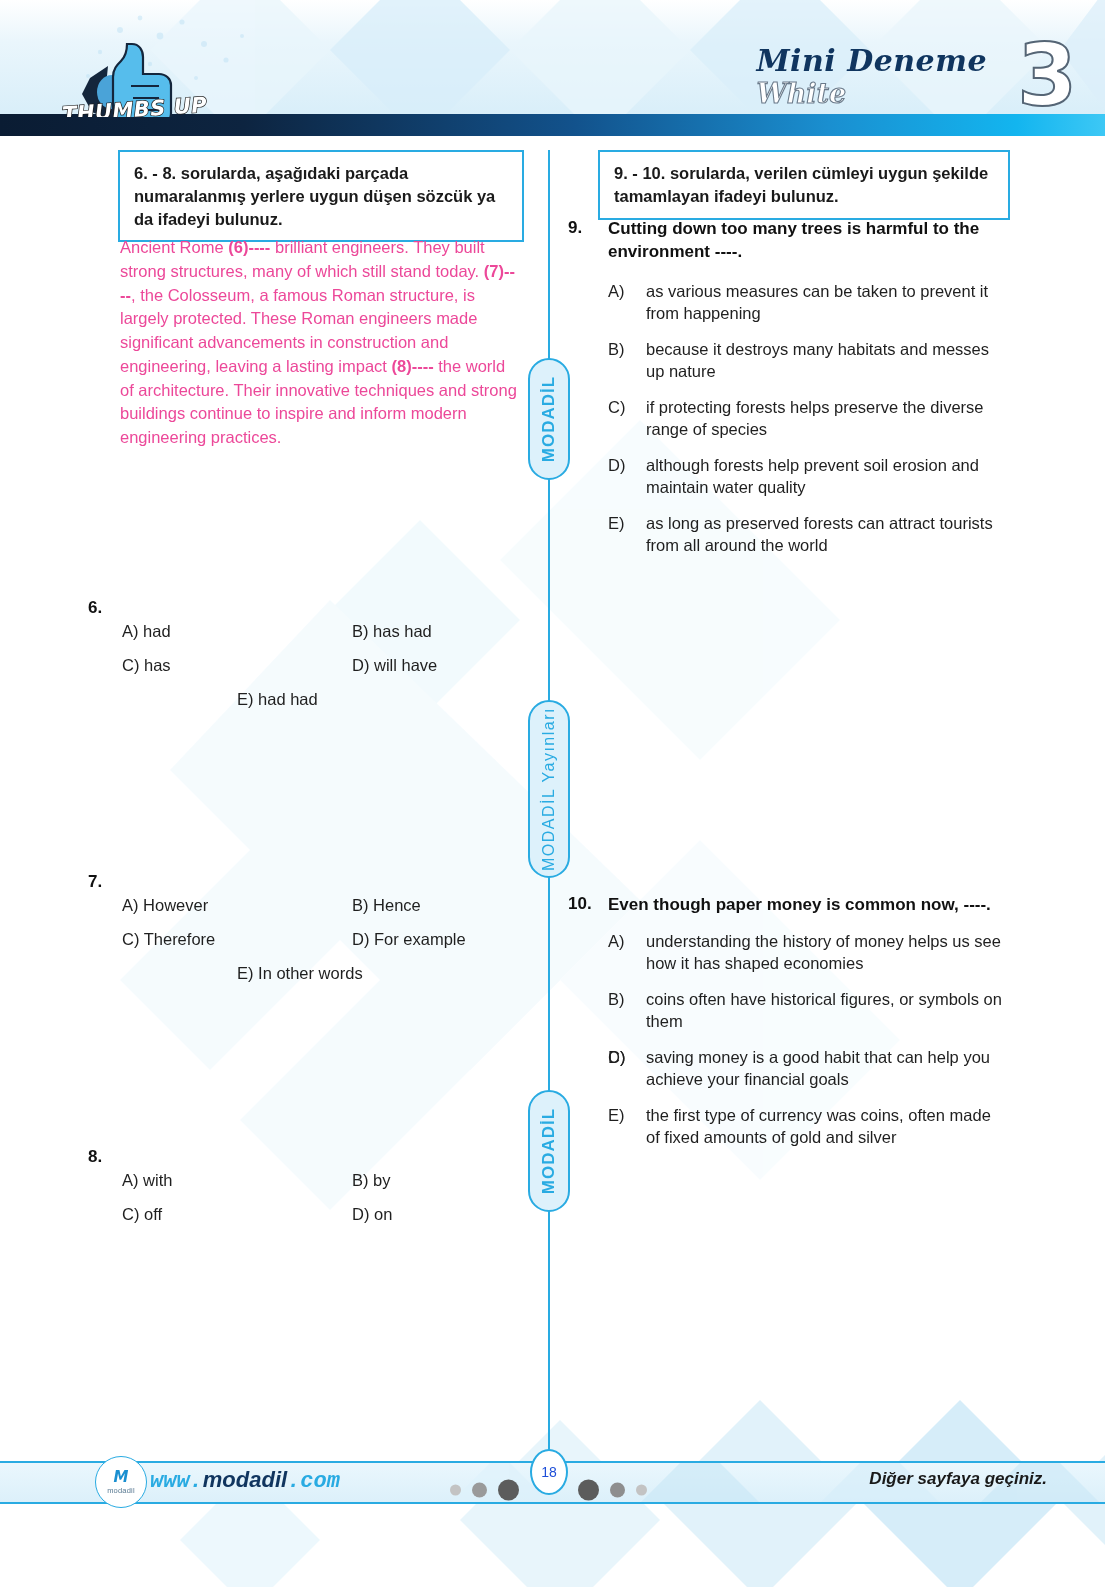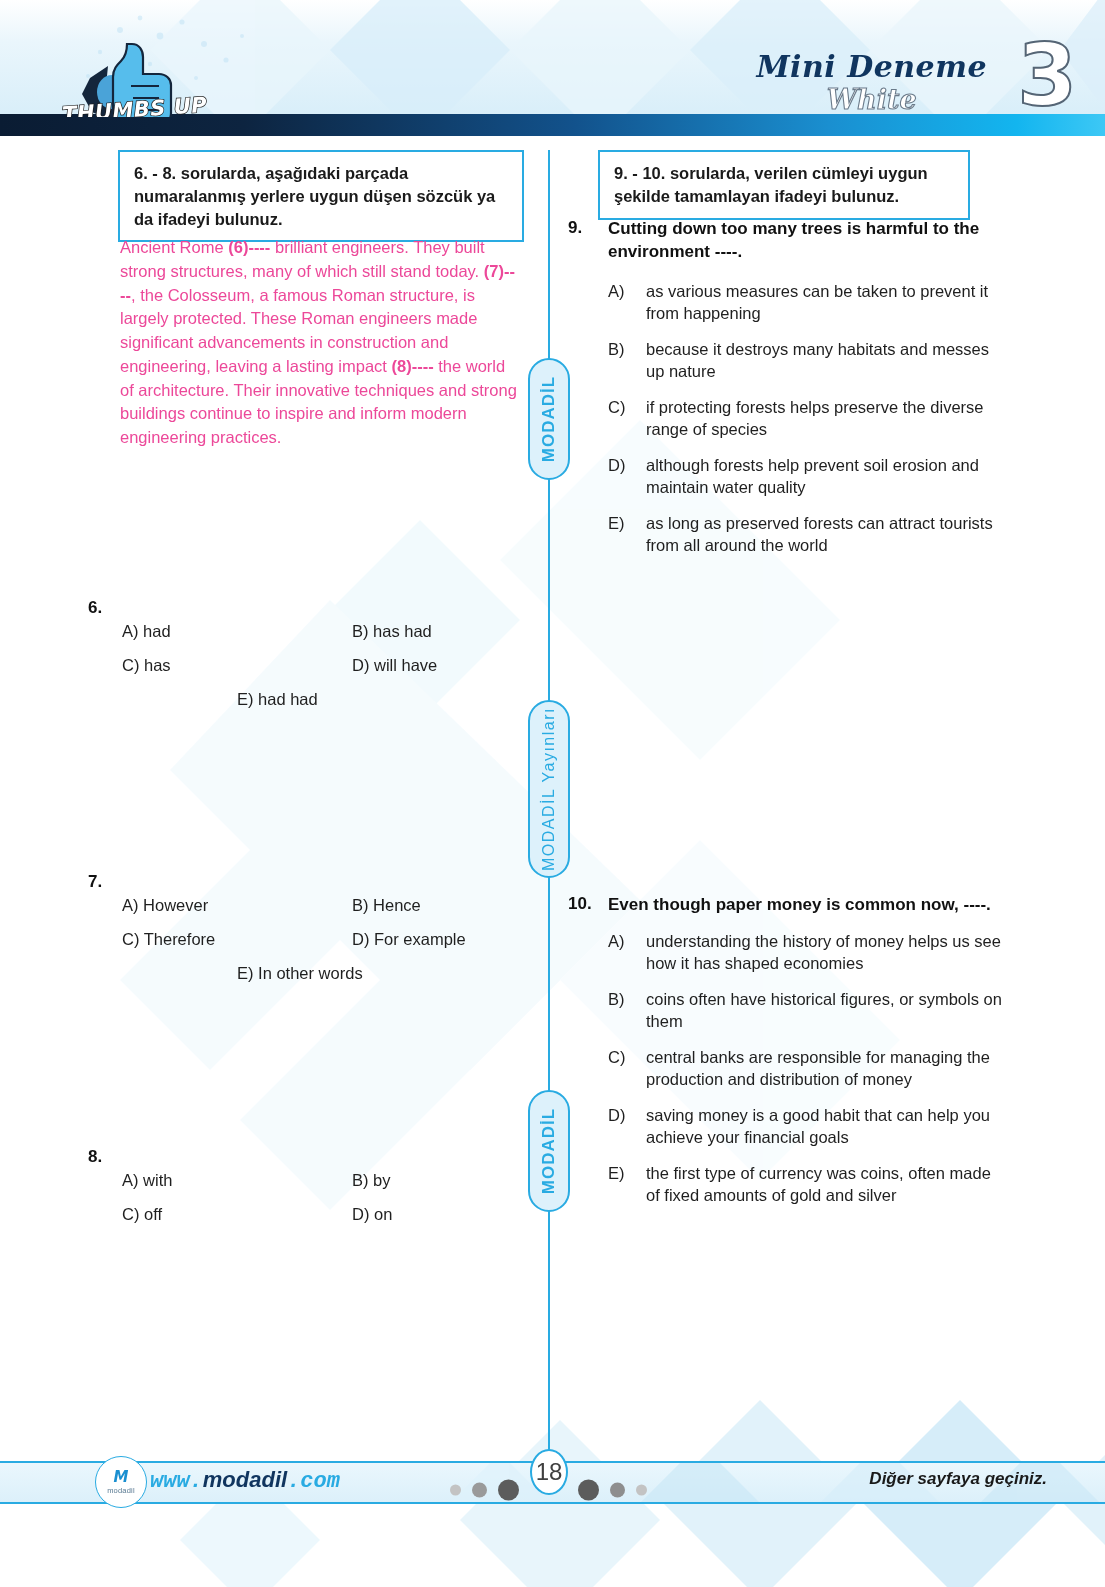--- a/index.html
+++ b/index.html
@@ -88,22 +88,22 @@
     -webkit-text-stroke: 1.2px #2b2b2b;
     font-size: 22px;
     font-style: italic;
   }
   .t-dark { color: #111111; }
   .t-num { color: #111111; }
   .t-x { color: #35b8ea; }
 
   .mini-deneme {
     position: absolute;
-    right: 118px; top: 52px;
-    text-align: center;
+    right: 118px; top: 46px;
+    text-align: left;
     z-index: 4;
   }
   .md-line1 {
     font-family: "DejaVu Serif", serif;
     font-style: italic;
     font-weight: 700;
     font-size: 30px;
     color: #10355f;
     letter-spacing: 0.5px;
     line-height: 1;
@@ -146,21 +146,21 @@
     border: 2px solid #29abe2;
     background: rgba(255,255,255,0.92);
     box-sizing: border-box;
     padding: 10px 12px 10px 14px;
     font-size: 16.5px;
     font-weight: 700;
     line-height: 1.38;
     color: #1a1a1a;
   }
   .instr-left  { left: 118px; top: 14px; width: 406px; }
-  .instr-right { left: 598px; top: 14px; width: 372px; }
+  .instr-right { left: 598px; top: 14px; width: 412px; }
 
   .passage {
     position: absolute;
     left: 120px; top: 100px;
     width: 400px;
     font-size: 16.5px;
     line-height: 1.44;
     color: #ec4899;
   }
   .passage b { font-weight: 700; }
@@ -318,22 +318,22 @@
   .pagenum {
     position: absolute;
     left: 530px; top: 1449px;
     width: 38px; height: 46px;
     border: 2px solid #29abe2;
     border-radius: 50%;
     background: #ffffff;
     display: flex;
     align-items: center;
     justify-content: center;
-    font-size: 24px;
-    color: #404040;
+    font-size: 14px;
+    color: #1d4ed8;
     z-index: 6;
     box-sizing: border-box;
   }
   .footer-note {
     position: absolute;
     right: 58px; top: 29px;
     font-size: 17px;
     font-style: italic;
     font-weight: 700;
     color: #1a1a1a;
@@ -493,21 +493,21 @@
         <div class="rq-opt"><span class="lab">E)</span><span>as long as preserved forests can attract tourists from all around the world</span></div>
       </div>
     </div>
 
     <div class="rq" style="left:568px; top:758px;">
       <div class="rq-num">10.</div>
       <div class="rq-stem">Even though paper money is common now, ----.</div>
       <div class="rq-opts" style="top:36px;">
         <div class="rq-opt"><span class="lab">A)</span><span>understanding the history of money helps us see how it has shaped economies</span></div>
         <div class="rq-opt"><span class="lab">B)</span><span>coins often have historical figures, or symbols on them</span></div>
-        <div class="rq-opt"><span class="lab">C)</span><span>central banks are responsible for managing the production and distribution of money</span></div>
+        <div class="rq-opt"><span class="lab">C)</span></div>
         <div class="rq-opt"><span class="lab">D)</span><span>saving money is a good habit that can help you achieve your financial goals</span></div>
         <div class="rq-opt"><span class="lab">E)</span><span>the first type of currency was coins, often made of fixed amounts of gold and silver</span></div>
       </div>
     </div>
 
   </div>
 
   <div class="divider-line"></div>
   <div class="pill pill-1">
       <span>MODADİL</span>

